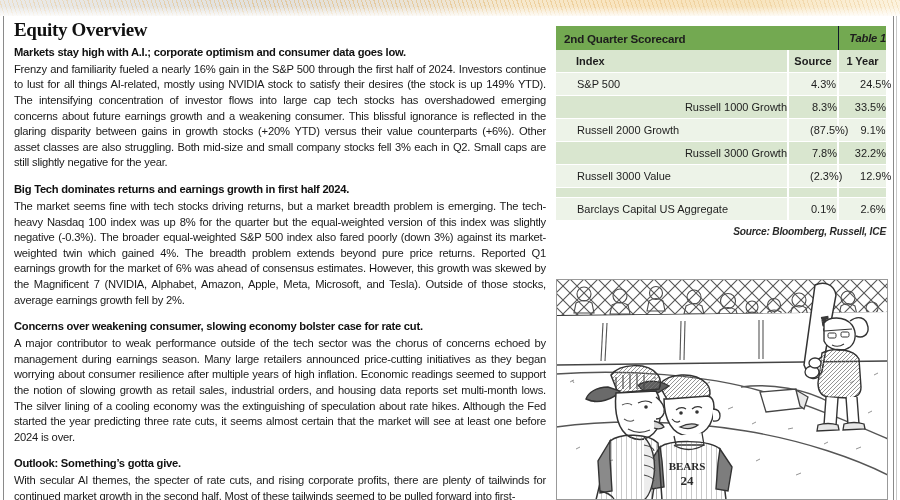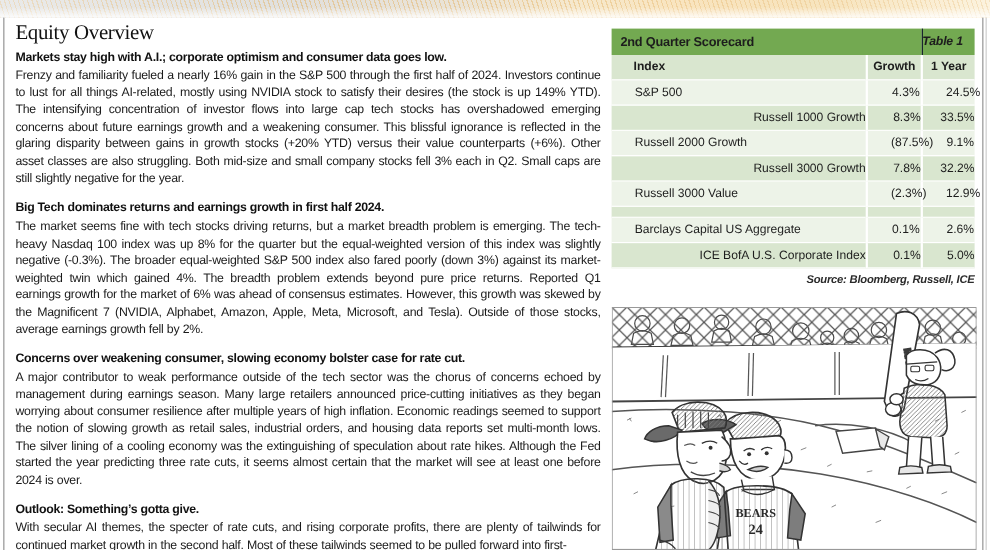--- a/index.html
+++ b/index.html
@@ -74,21 +74,21 @@
   .col-left {
     position: absolute;
     left: 14px;
     top: 20px;
     width: 532px;
   }
   h1.doc-title {
     margin: 0 0 4px 0;
     font-family: "Liberation Serif", serif;
     font-size: 19px;
-    font-weight: normal;
+    font-weight: bold;
     letter-spacing: -0.3px;
     color: #111111;
     line-height: 1.1;
   }
   .subhead {
     margin: 0 0 3px 0;
     font-size: 11.2px;
     font-weight: bold;
     color: #111111;
     letter-spacing: -0.25px;
@@ -130,21 +130,21 @@
     font-weight: bold;
     font-size: 11.6px;
     height: 24px;
     letter-spacing: -0.2px;
   }
   .sc-title-row td.t1 {
     padding-left: 8px;
     border-right: 1px solid #0f172a;
   }
   .sc-title-row td.t2 {
-    text-align: left;
+    text-align: right;
     font-style: italic;
     font-size: 11.2px;
     margin-top: 28px;
   }
   .sc-head-row td {
     background: #d9e6cf;
     font-weight: bold;
     font-size: 11px;
     height: 22px;
     color: #1d1d1d;
@@ -241,21 +241,21 @@
         <col style="width:50px">
         <col style="width:48px">
       </colgroup>
       <tbody>
         <tr class="sc-title-row">
           <td class="t1" colspan="2">2nd Quarter Scorecard</td>
           <td class="t2">Table 1</td>
         </tr>
         <tr class="sc-head-row">
           <td class="c1">Index</td>
-          <td class="c2">Growth</td>
+          <td class="c2">Source</td>
           <td class="c3">1 Year</td>
         </tr>
 
         <tr class="sc-row odd">
           <td class="c1">S&amp;P 500</td>
           <td class="c2">4.3%</td>
           <td class="c3">24.5%</td>
         </tr>
         <tr class="sc-row even">
           <td class="c1">Russell 1000 Growth</td>
@@ -281,25 +281,20 @@
         <tr class="sc-spacer">
           <td class="c1"></td>
           <td class="c2"></td>
           <td class="c3"></td>
         </tr>
 
         <tr class="sc-row odd">
           <td class="c1">Barclays Capital US Aggregate</td>
           <td class="c2">0.1%</td>
           <td class="c3">2.6%</td>
-        </tr>
-        <tr class="sc-row even">
-          <td class="c1">ICE BofA U.S. Corporate Index</td>
-          <td class="c2">0.1%</td>
-          <td class="c3">5.0%</td>
         </tr>
       </tbody>
     </table>
 
     <div class="source">Source: Bloomberg, Russell, ICE</div>
 
   </div>
 
   <div class="cartoon">
     <svg width="332" height="221" viewBox="0 0 332 221" xmlns="http://www.w3.org/2000/svg">

